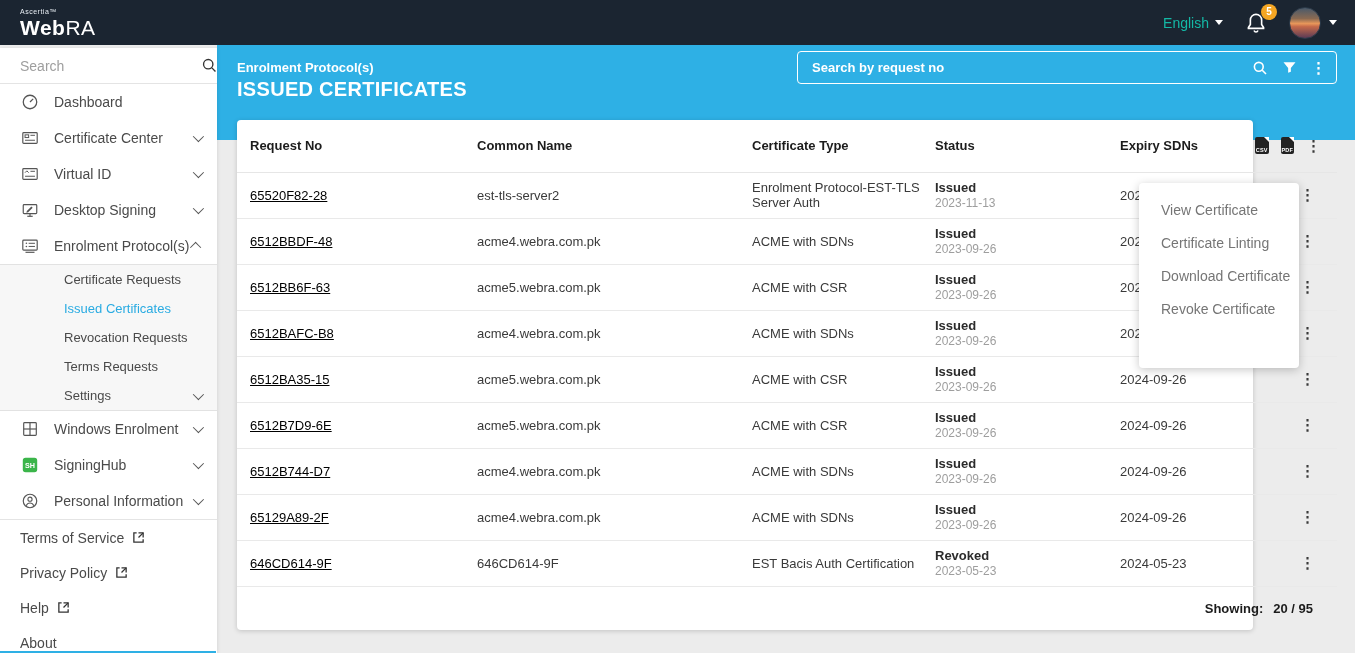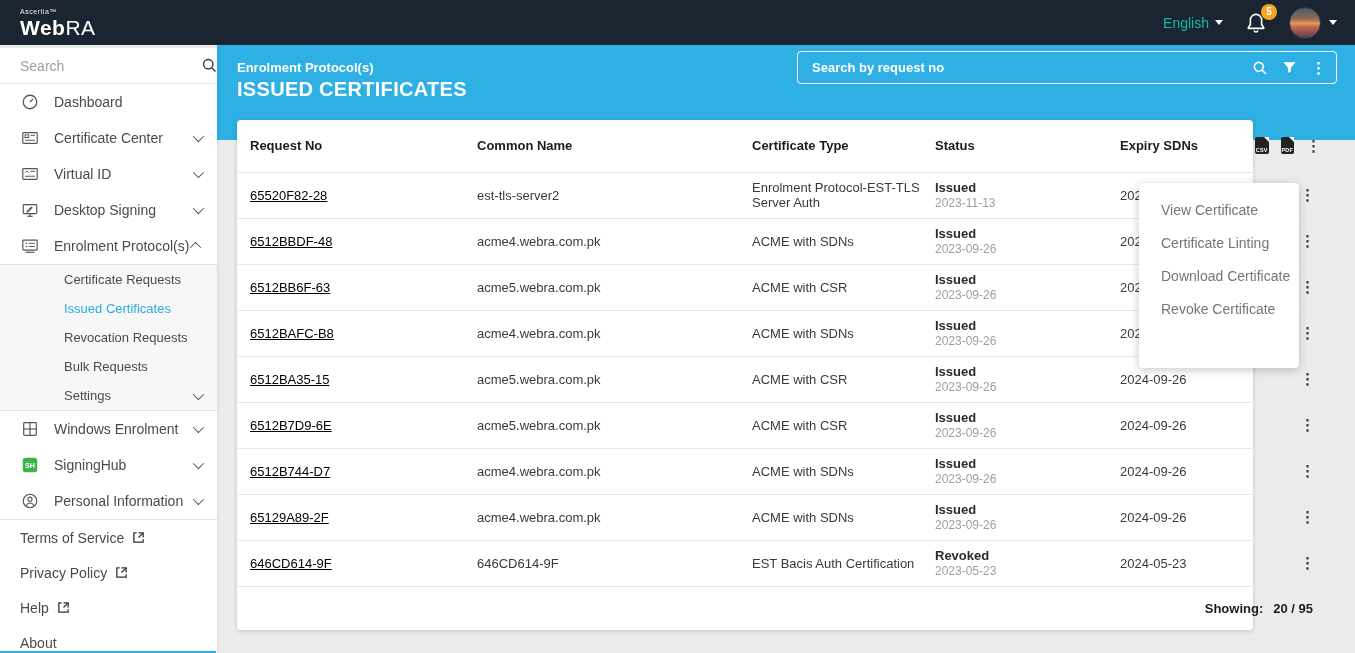--- a/index.html
+++ b/index.html
@@ -189,21 +189,21 @@
       <div class="sub-item">
         <span>Certificate Requests</span>
       </div>
       <div class="sub-item active">
         <span>Issued Certificates</span>
       </div>
       <div class="sub-item">
         <span>Revocation Requests</span>
       </div>
       <div class="sub-item">
-        <span>Bulk Requests</span>
+        <span>Terms Requests</span>
       </div>
       <div class="sub-item" style="justify-content:space-between;">
         <span>Settings</span>
         <span class="chev down" style="margin-left:auto;"></span>
       </div>
     </div>
 
     <div class="side-item">
       <span class="si-icon">
         <svg width="18" height="18" viewBox="0 0 20 20">

